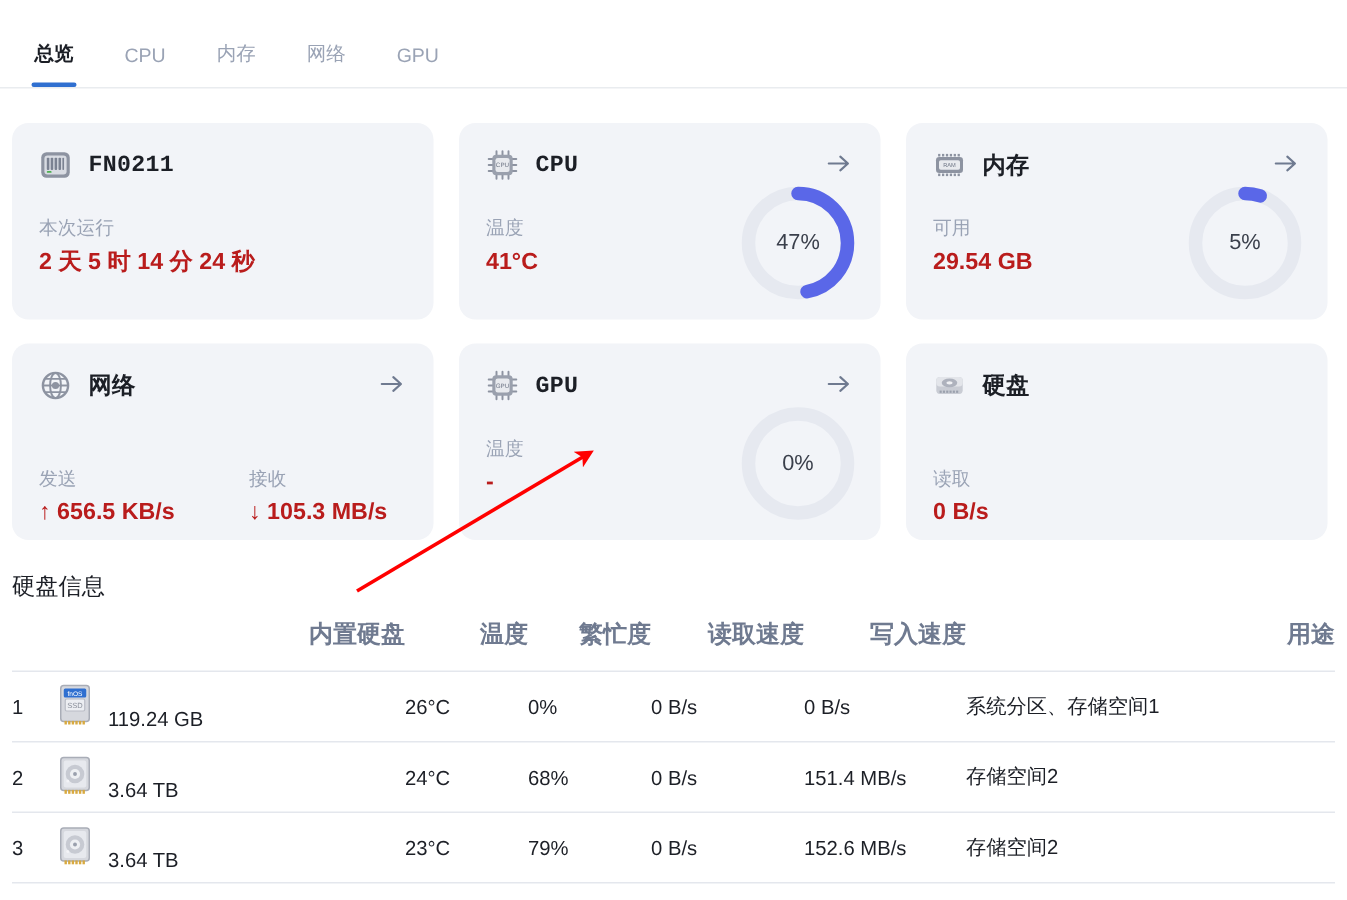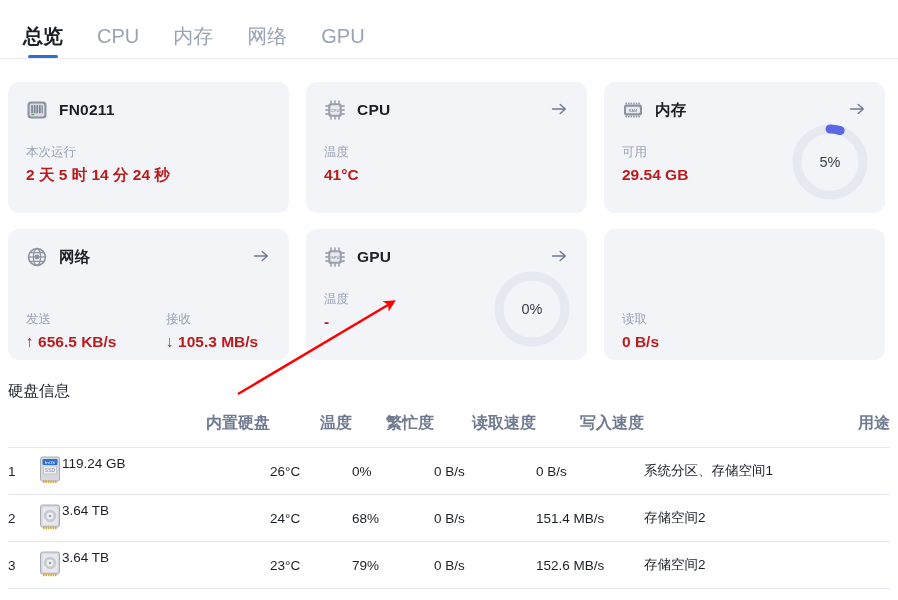--- a/index.html
+++ b/index.html
@@ -17,21 +17,21 @@
     background: #ffffff;
     border-bottom: 1px solid #e9ecef;
     display: flex; align-items: flex-end;
     padding-left: 6px;
   }
   .tab {
     position: relative;
     height: 44px;
     display: flex; align-items: center; justify-content: center;
     padding: 0 17px;
-    font-size: 20px;
+    font-size: 13px;
     color: #9aa3b5;
     cursor: pointer;
     white-space: nowrap;
   }
   .tab.active { color: #1c1f26; font-weight: bold; }
   .tab.active .tab-underline {
     position: absolute; bottom: 0px; left: 50%; transform: translateX(-50%);
     width: 30px; height: 3px; border-radius: 2px;
     background: #2f6fd0;
   }
@@ -47,21 +47,21 @@
     grid-template-rows: 131px 131px;
     gap: 16px 17px;
   }
   .card {
     background: #f2f4f8;
     border-radius: 11px;
     position: relative;
     padding: 16px 18px 0 18px;
   }
   .card-head { display: flex; align-items: center; gap: 11px; height: 24px; }
-  .card-title { font-size: 15.5px; font-weight: bold; color: #1c1f26; letter-spacing: .2px; }
+  .card-title { font-size: 15.5px; font-weight: bold; color: #1c1f26; letter-spacing: .2px; font-family: Liberation Mono, monospace; }
   .arrow-link {
     position: absolute; top: 17px; right: 18px;
     width: 20px; height: 20px; cursor: pointer;
   }
   .arrow-link svg { display: block; }
 
   .card-body { position: absolute; left: 18px; top: 64px; }
   .metric-label { font-size: 12.5px; color: #9aa3b5; margin-bottom: 7px; line-height: 1; }
   .metric-value { font-size: 15.5px; font-weight: bold; color: #b91c1c; line-height: 1.1; white-space: nowrap; }
   .two-metrics { display: flex; gap: 0; margin-top: 20px; }
@@ -103,21 +103,21 @@
     color: #1c1f26;
     border-bottom: 1px solid #e4e7ed;
     vertical-align: middle;
   }
   .col-idx   { width: 30px; }
   .col-disk  { width: 232px; }
   .col-temp  { width: 82px; }
   .col-busy  { width: 82px; }
   .col-read  { width: 102px; }
   .col-write { width: 108px; }
-  .disk-cell { display: flex; align-items: flex-start; }
+  .disk-cell { display: flex; align-items: flex-end; gap: 10px; }
   .busy-warn { color: #e8833a; }
 
   
   .annotation { position: absolute; left: 0; top: 0; width: 898px; height: 600px; pointer-events: none; }
 </style>
 </head>
 <body>
 
 <div id="root">
 
@@ -186,20 +186,27 @@
         <span class="card-title">CPU</span>
       </div>
       <div class="arrow-link">
         <svg width="20" height="20" viewBox="0 0 20 20" fill="none" stroke="#6f7a90" stroke-width="1.4" stroke-linecap="round" stroke-linejoin="round">
           <path d="M3.5 10h12.5M11.2 5.4L16.3 10l-5.1 4.6"></path>
         </svg>
       </div>
       <div class="card-body">
         <div class="metric-label">温度</div>
         <div class="metric-value">41°C</div>
+      </div>
+      <div class="gauge">
+        <svg width="84" height="84" viewBox="0 0 84 84">
+          <circle cx="42" cy="42" r="33" fill="none" stroke="#e6e9f0" stroke-width="9"></circle>
+          <circle class="gauge-arc" cx="42" cy="42" r="33" fill="none" stroke="#5a67e8" stroke-width="9" stroke-linecap="round" transform="rotate(-90 42 42)" stroke-dasharray="97.45 109.89"></circle>
+        </svg>
+        <div class="gauge-text">47%</div>
       </div>
     </div>
 
     <div class="card">
       <div class="card-head">
         <span class="ico">
           <svg class="ico" viewBox="0 0 22 22">
             <rect x="2" y="5.6" width="18" height="10.8" rx="2.2" fill="#8d93a1"></rect>
             <rect x="4" y="7.8" width="14" height="6.4" rx="1.2" fill="#e8eaee"></rect>
             <text x="11" y="12.6" font-size="3.8" fill="#6f7686" text-anchor="middle" font-family="Liberation Sans, sans-serif">RAM</text>
@@ -296,20 +303,39 @@
       <div class="gauge">
         <svg width="84" height="84" viewBox="0 0 84 84">
           <circle cx="42" cy="42" r="33" fill="none" stroke="#e6e9f0" stroke-width="9"></circle>
           <circle class="gauge-arc" cx="42" cy="42" r="33" fill="none" stroke="#5a67e8" stroke-width="9" stroke-linecap="round" transform="rotate(-90 42 42)" stroke-dasharray="0 207.35" style="display: none;"></circle>
         </svg>
         <div class="gauge-text">0%</div>
       </div>
     </div>
 
     <div class="card">
+      <div class="card-head">
+        <span class="ico">
+          <svg class="ico" viewBox="0 0 22 22">
+            <rect x="2.2" y="5.4" width="17.6" height="11.2" rx="2.4" fill="#c9ccd4"></rect>
+            <rect x="2.2" y="5.4" width="17.6" height="6.2" rx="2.4" fill="#e3e5ea"></rect>
+            <ellipse cx="11" cy="9.2" rx="5.2" ry="2.9" fill="#aeb2bd"></ellipse>
+            <ellipse cx="11" cy="9.2" rx="2" ry="1.1" fill="#f0f1f4"></ellipse>
+            <g fill="#9aa0ad">
+              <rect x="4.4" y="14.4" width="1.4" height="1.5"></rect>
+                <rect x="6.6" y="14.4" width="1.4" height="1.5"></rect>
+              <rect x="8.8" y="14.4" width="1.4" height="1.5"></rect>
+                <rect x="11" y="14.4" width="1.4" height="1.5"></rect>
+              <rect x="13.2" y="14.4" width="1.4" height="1.5"></rect>
+                <rect x="15.4" y="14.4" width="1.4" height="1.5"></rect>
+            </g>
+          </svg>
+        </span>
+        <span class="card-title">硬盘</span>
+      </div>
       <div class="card-body two-metrics">
         <div>
           <div class="metric-label">读取</div>
           <div class="metric-value">0 B/s</div>
         </div>
       </div>
     </div>
 
   </div>
 

